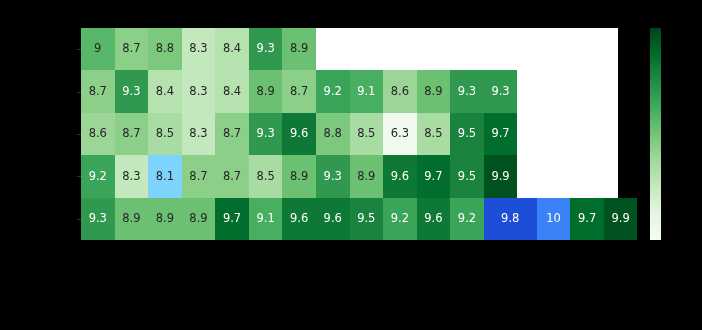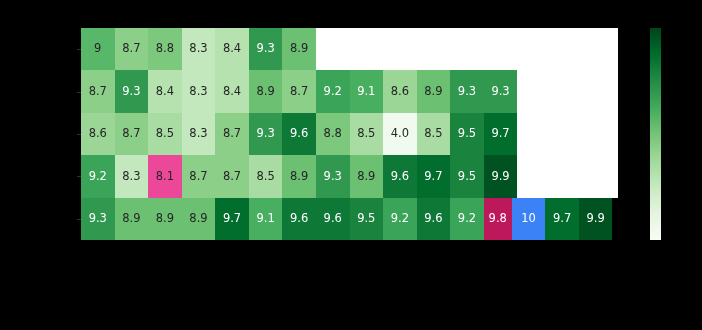--- a/index.html
+++ b/index.html
@@ -126,32 +126,32 @@
       <div class="heat-row" style="top: 84.8px; height: 42.4px;">
         <div class="heat-cell dark-text" style="width: 33.5625px; height: 42.4px; background: rgb(155, 214, 150);">8.6</div>
         <div class="heat-cell dark-text" style="width: 33.5625px; height: 42.4px; background: rgb(139, 207, 137);">8.7</div>
         <div class="heat-cell dark-text" style="width: 33.5625px; height: 42.4px; background: rgb(169, 220, 163);">8.5</div>
         <div class="heat-cell dark-text" style="width: 33.5625px; height: 42.4px; background: rgb(196, 232, 189);">8.3</div>
         <div class="heat-cell dark-text" style="width: 33.5625px; height: 42.4px; background: rgb(139, 207, 137);">8.7</div>
         <div class="heat-cell light-text" style="width: 33.5625px; height: 42.4px; background: rgb(48, 153, 79);">9.3</div>
         <div class="heat-cell light-text" style="width: 33.5625px; height: 42.4px; background: rgb(14, 121, 54);">9.6</div>
         <div class="heat-cell dark-text" style="width: 33.5625px; height: 42.4px; background: rgb(124, 200, 124);">8.8</div>
         <div class="heat-cell dark-text" style="width: 33.5625px; height: 42.4px; background: rgb(169, 220, 163);">8.5</div>
-        <div class="heat-cell dark-text" style="width: 33.5625px; height: 42.4px; background: rgb(241, 250, 238);">4.0</div>
+        <div class="heat-cell dark-text" style="width: 33.5625px; height: 42.4px; background: rgb(241, 250, 238);">6.3</div>
         <div class="heat-cell dark-text" style="width: 33.5625px; height: 42.4px; background: rgb(169, 220, 163);">8.5</div>
         <div class="heat-cell light-text" style="width: 33.5625px; height: 42.4px; background: rgb(26, 131, 62);">9.5</div>
         <div class="heat-cell light-text" style="width: 33.5625px; height: 42.4px; background: rgb(2, 110, 45);">9.7</div>
         <div class="heat-cell" style="width: 33.5625px; height: 42.4px; background: rgb(255, 255, 255);"></div>
         <div class="heat-cell" style="width: 33.5625px; height: 42.4px; background: rgb(255, 255, 255);"></div>
         <div class="heat-cell" style="width: 33.5625px; height: 42.4px; background: rgb(255, 255, 255);"></div>
       </div>
       <div class="heat-row" style="top: 127.2px; height: 42.4px;">
         <div class="heat-cell light-text" style="width: 33.5625px; height: 42.4px; background: rgb(58, 164, 88);">9.2</div>
         <div class="heat-cell dark-text" style="width: 33.5625px; height: 42.4px; background: rgb(196, 232, 189);">8.3</div>
-        <div class="heat-cell dark-text" style="width: 33.5625px; height: 42.4px; background: #ec4899;">8.1</div>
+        <div class="heat-cell dark-text" style="width: 33.5625px; height: 42.4px; background: #7dd3fc;">8.1</div>
         <div class="heat-cell dark-text" style="width: 33.5625px; height: 42.4px; background: rgb(139, 207, 137);">8.7</div>
         <div class="heat-cell dark-text" style="width: 33.5625px; height: 42.4px; background: rgb(139, 207, 137);">8.7</div>
         <div class="heat-cell dark-text" style="width: 33.5625px; height: 42.4px; background: rgb(169, 220, 163);">8.5</div>
         <div class="heat-cell dark-text" style="width: 33.5625px; height: 42.4px; background: rgb(107, 192, 114);">8.9</div>
         <div class="heat-cell light-text" style="width: 33.5625px; height: 42.4px; background: rgb(48, 153, 79);">9.3</div>
         <div class="heat-cell dark-text" style="width: 33.5625px; height: 42.4px; background: rgb(107, 192, 114);">8.9</div>
         <div class="heat-cell light-text" style="width: 33.5625px; height: 42.4px; background: rgb(14, 121, 54);">9.6</div>
         <div class="heat-cell light-text" style="width: 33.5625px; height: 42.4px; background: rgb(2, 110, 45);">9.7</div>
         <div class="heat-cell light-text" style="width: 33.5625px; height: 42.4px; background: rgb(26, 131, 62);">9.5</div>
         <div class="heat-cell light-text" style="width: 33.5625px; height: 42.4px; background: rgb(0, 82, 33);">9.9</div>
@@ -165,21 +165,21 @@
         <div class="heat-cell dark-text" style="width: 33.5625px; height: 42.4px; background: rgb(107, 192, 114);">8.9</div>
         <div class="heat-cell dark-text" style="width: 33.5625px; height: 42.4px; background: rgb(107, 192, 114);">8.9</div>
         <div class="heat-cell light-text" style="width: 33.5625px; height: 42.4px; background: rgb(2, 110, 45);">9.7</div>
         <div class="heat-cell light-text" style="width: 33.5625px; height: 42.4px; background: rgb(72, 174, 96);">9.1</div>
         <div class="heat-cell light-text" style="width: 33.5625px; height: 42.4px; background: rgb(14, 121, 54);">9.6</div>
         <div class="heat-cell light-text" style="width: 33.5625px; height: 42.4px; background: rgb(14, 121, 54);">9.6</div>
         <div class="heat-cell light-text" style="width: 33.5625px; height: 42.4px; background: rgb(26, 131, 62);">9.5</div>
         <div class="heat-cell light-text" style="width: 33.5625px; height: 42.4px; background: rgb(58, 164, 88);">9.2</div>
         <div class="heat-cell light-text" style="width: 33.5625px; height: 42.4px; background: rgb(14, 121, 54);">9.6</div>
         <div class="heat-cell light-text" style="width: 33.5625px; height: 42.4px; background: rgb(58, 164, 88);">9.2</div>
-        <div class="heat-cell light-text" style="width: 28px; height: 42.4px; background: #be185d;">9.8</div>
+        <div class="heat-cell light-text" style="width: 53px; height: 42.4px; background: #1d4ed8;">9.8</div>
         <div class="heat-cell light-text" style="width: 33.5625px; height: 42.4px; background: #3b82f6;">10</div>
         <div class="heat-cell light-text" style="width: 33.5625px; height: 42.4px; background: rgb(2, 110, 45);">9.7</div>
         <div class="heat-cell light-text" style="width: 33.5625px; height: 42.4px; background: rgb(0, 82, 33);">9.9</div>
       </div>
     </div>
 
   <div id="colorbar-axes">
     <div id="colorbar-gradient" style="background: linear-gradient(rgb(0, 68, 27) 0%, rgb(0, 82, 33) 4.17%, rgb(0, 95, 38) 8.33%, rgb(0, 109, 44) 12.5%, rgb(12, 119, 52) 16.67%, rgb(23, 129, 61) 20.83%, rgb(35, 139, 69) 25%, rgb(45, 150, 77) 29.17%, rgb(55, 160, 85) 33.33%, rgb(65, 171, 93) 37.5%, rgb(82, 179, 101) 41.67%, rgb(99, 188, 110) 45.83%, rgb(116, 196, 118) 50%, rgb(131, 203, 130) 54.17%, rgb(146, 210, 143) 58.33%, rgb(161, 217, 155) 62.5%, rgb(174, 222, 167) 66.67%, rgb(186, 228, 180) 70.83%, rgb(199, 233, 192) 75%, rgb(209, 237, 203) 79.17%, rgb(219, 241, 213) 83.33%, rgb(229, 245, 224) 87.5%, rgb(235, 247, 231) 91.67%, rgb(241, 250, 238) 95.83%, rgb(247, 252, 245) 100%);"></div>
   </div>
 

